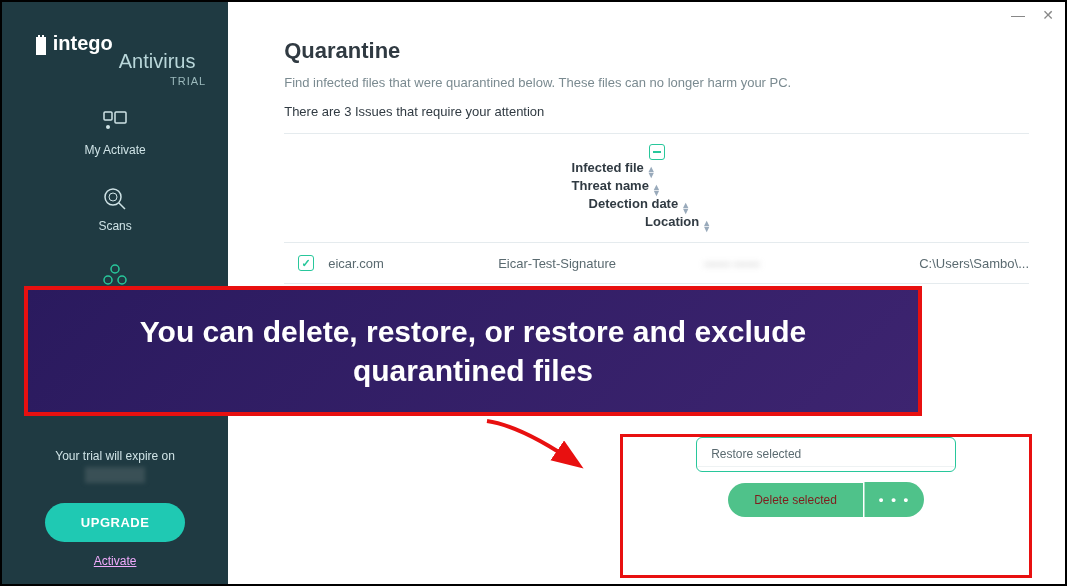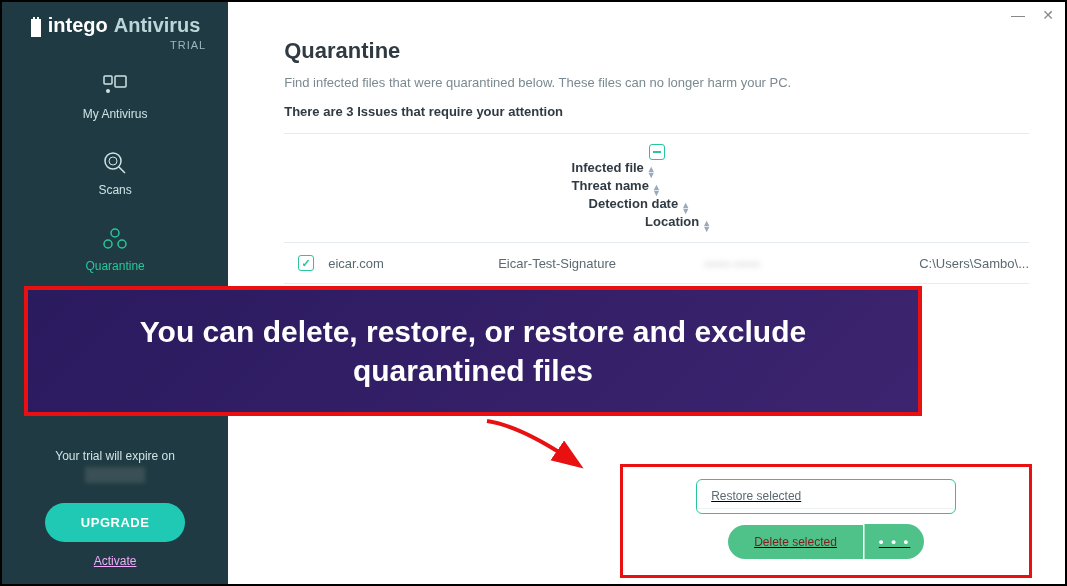--- a/index.html
+++ b/index.html
@@ -4,50 +4,50 @@
 <style>
   * { margin: 0; padding: 0; box-sizing: border-box; }
   body { font-family: -apple-system, BlinkMacSystemFont, "Segoe UI", Arial, sans-serif; background: #fff; width: 1067px; height: 586px; overflow: hidden; }
   .window { width: 1067px; height: 586px; border: 2px solid #000; position: relative; display: flex; }
   .titlebar-controls { position: absolute; top: 6px; right: 10px; display: flex; gap: 16px; z-index: 10; }
   .titlebar-btn { width: 14px; height: 14px; color: #888; font-size: 14px; display: flex; align-items: center; justify-content: center; cursor: pointer; }
   .sidebar { width: 240px; background: #1f3a42; color: #cfe3e6; display: flex; flex-direction: column; align-items: center; padding-top: 12px; }
   .logo-row { display: flex; align-items: center; gap: 6px; color: #fff; font-size: 20px; margin-bottom: 2px; }
   .logo-tower { width: 12px; height: 22px; display: inline-block; }
   .logo-bold { font-weight: 700; }
-  .logo-light { font-weight: 700; color: #b9d7da; }
+  .logo-light { font-weight: 400; color: #b9d7da; margin-top: 36px; }
   .logo-sub { font-size: 11px; letter-spacing: 1px; color: #9bb9bc; align-self: flex-end; margin-right: 22px; margin-bottom: 22px; }
   .nav-item { display: flex; flex-direction: column; align-items: center; gap: 6px; margin-bottom: 28px; cursor: pointer; color: #cfe3e6; font-size: 12px; }
   .nav-item.active { color: #28c79b; }
   .nav-icon { width: 28px; height: 28px; }
   .sidebar-spacer { flex: 1; }
   .trial-text { font-size: 12px; color: #cfe3e6; margin-bottom: 4px; }
   .trial-date { width: 60px; height: 16px; background: #3a5056; filter: blur(2px); margin-bottom: 20px; }
   .upgrade-btn { background: #1fc9b3; color: #fff; font-weight: 700; font-size: 13px; padding: 12px 36px; border-radius: 24px; border: none; cursor: pointer; letter-spacing: 0.5px; margin-bottom: 12px; }
   .activate-link { color: #f0abfc; font-size: 12px; text-decoration: underline; cursor: pointer; margin-bottom: 16px; }
   .main { flex: 1; background: #fff; padding: 36px 36px 0 56px; position: relative; }
   .page-title { font-size: 22px; font-weight: 700; color: #303a42; margin-bottom: 10px; }
   .page-sub { font-size: 13px; color: #7a8a90; margin-bottom: 12px; line-height: 1.4; }
-  .issues-line { font-size: 13px; font-weight: 700; color: #303a42; margin-bottom: 14px; }
+  .issues-line { font-size: 13px; font-weight: 400; color: #303a42; margin-bottom: 14px; }
   .table-header { display: flex; align-items: center; padding: 10px 0; border-top: 1px solid #e5ebee; border-bottom: 1px solid #e5ebee; font-size: 13px; color: #303a42; font-weight: 600; flex-direction: column; }
   .table-row { display: flex; align-items: center; padding: 12px 0; border-bottom: 1px solid #e5ebee; font-size: 13px; color: #5a6a70; }
   .col-cb { width: 44px; display: flex; justify-content: center; }
   .col-file { width: 170px; }
   .col-threat { width: 170px; }
   .col-date { width: 208px; padding-left: 36px; }
   .col-loc { flex: 1; padding-left: 43px; }
   .sort-icon { font-size: 9px; color: #9ab; margin-left: 3px; display: inline-flex; flex-direction: column; line-height: 6px; }
   .cb-box { width: 16px; height: 16px; border: 1.5px solid #28c79b; border-radius: 3px; display: flex; align-items: center; justify-content: center; cursor: pointer; }
   .cb-minus { width: 8px; height: 2px; background: #28c79b; }
   .cb-check { color: #28c79b; font-size: 11px; font-weight: bold; }
   .blurred { filter: blur(3px); color: #888; }
   .annotation-box { position: absolute; left: 22px; top: 284px; width: 898px; height: 130px; background: linear-gradient(135deg, #2a1a5e 0%, #3d2470 100%); border: 4px solid #e81010; display: flex; align-items: center; justify-content: center; text-align: center; padding: 10px 30px; z-index: 20; }
   .annotation-text { color: #fff; font-size: 30px; font-weight: 700; line-height: 1.3; }
   .arrow { position: absolute; left: 480px; top: 414px; z-index: 21; }
-  .action-area { position: absolute; left: 392px; bottom: 6px; width: 412px; height: 114px; border: 3px solid #e81010; padding: 12px; z-index: 5; text-decoration: underline; }
+  .action-area { position: absolute; left: 392px; bottom: 6px; width: 412px; height: 144px; border: 3px solid #e81010; padding: 0; z-index: 5; }
   .dropdown-menu { background: #fff; border: 1.5px solid #28c79b; border-radius: 6px; margin: 0 auto 10px; width: 260px; padding: 4px 0; }
   .dropdown-item { font-size: 12px; color: #5a6a70; padding: 5px 14px; cursor: pointer; }
   .dropdown-item:first-child { border-bottom: 1px solid #eef2f3; }
   .action-row { display: flex; align-items: center; justify-content: center; gap: 0; }
   .delete-btn { background: #4fc28a; color: #7f1d1d; font-size: 12px; font-weight: 500; padding: 10px 26px; border: none; border-radius: 22px 0 0 22px; cursor: pointer; }
   .more-btn { background: #4fc28a; color: #fff; padding: 10px 14px; border: none; border-radius: 0 22px 22px 0; cursor: pointer; margin-left: 1px; letter-spacing: 2px; font-weight: 700; border-left: 1px solid rgba(255,255,255,0.5); }
 </style>
 </head>
 <body>
 
@@ -67,21 +67,21 @@
         <span class="logo-light">Antivirus</span>
     </div>
     <div class="logo-sub">TRIAL</div>
 
     <div class="nav-item">
       <svg class="nav-icon" viewBox="0 0 28 28">
           <rect x="3" y="3" width="8" height="8" rx="1" fill="none" stroke="#cfe3e6" stroke-width="1.5"></rect>
           <rect x="14" y="3" width="11" height="11" rx="1" fill="none" stroke="#cfe3e6" stroke-width="1.5"></rect>
           <circle cx="7" cy="18" r="2" fill="#cfe3e6"></circle>
         </svg>
-      <span>My Antivirus</span>
+      <span>My Activate</span>
     </div>
 
     <div class="nav-item">
       <svg class="nav-icon" viewBox="0 0 28 28">
           <circle cx="12" cy="12" r="8" fill="none" stroke="#cfe3e6" stroke-width="1.5"></circle>
           <circle cx="12" cy="12" r="4" fill="none" stroke="#cfe3e6" stroke-width="1"></circle>
           <line x1="18" y1="18" x2="24" y2="24" stroke="#cfe3e6" stroke-width="1.5"></line>
         </svg>
       <span>Scans</span>
     </div>

